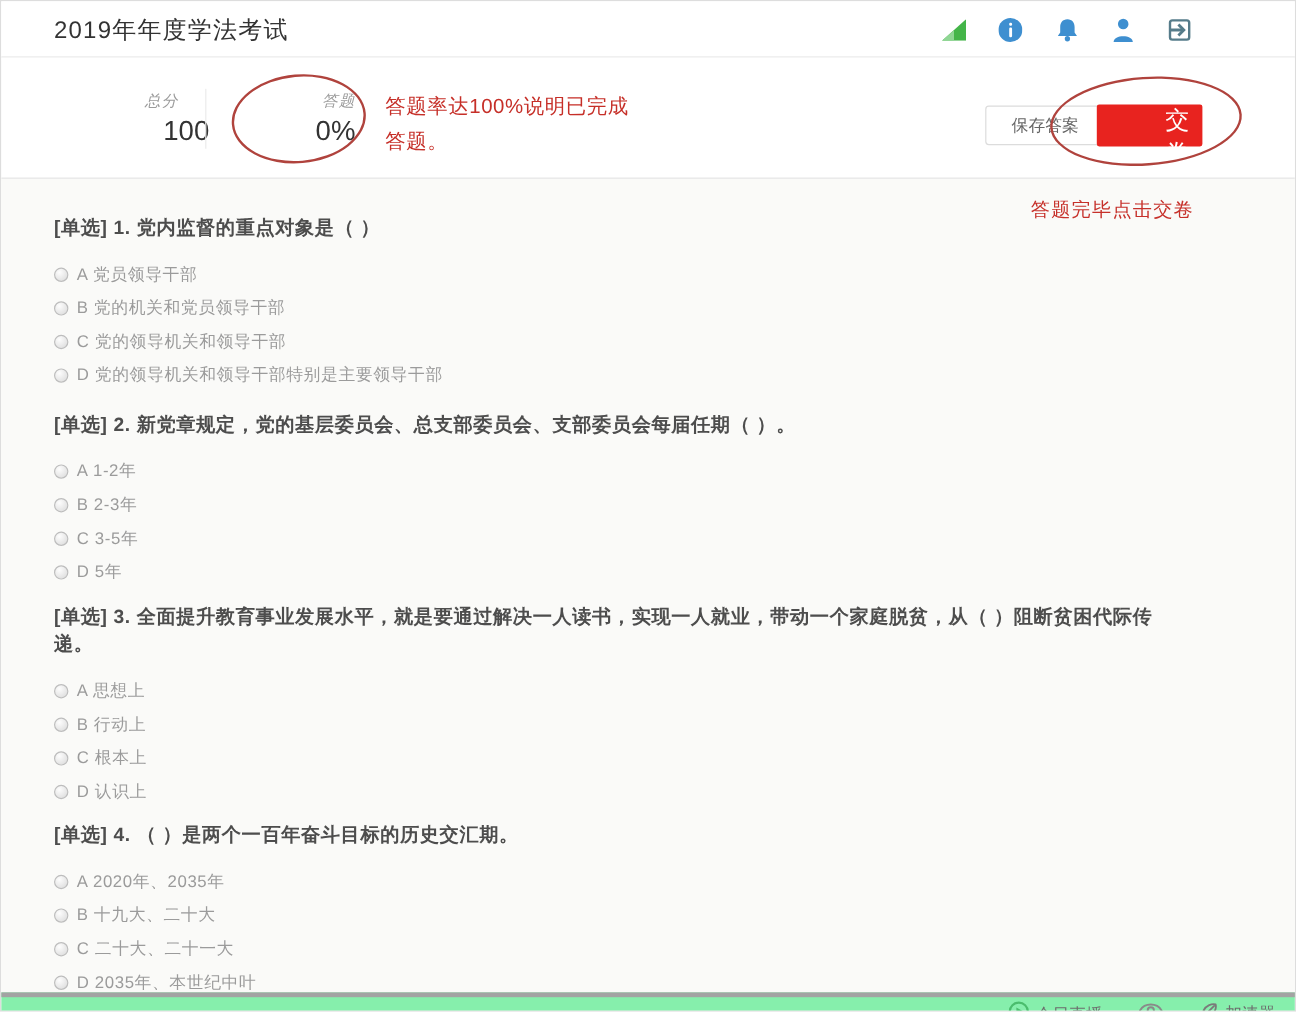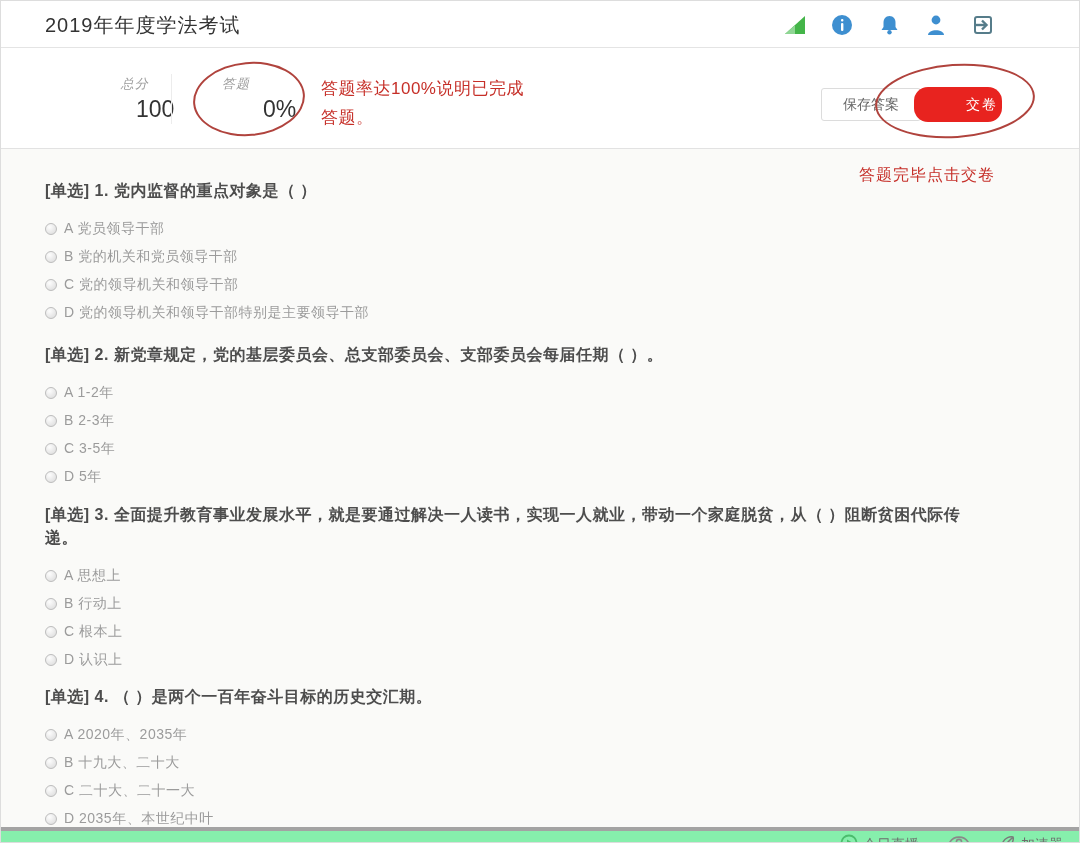--- a/index.html
+++ b/index.html
@@ -29,21 +29,21 @@
   
   .scorebar {
     position:absolute; left:0; top:47px; width:1080px; height:101px;
     background:#fff; border-bottom:1px solid #e2e2e2;
     box-shadow:0 1px 3px rgba(0,0,0,.05);
   }
   .score-label { font-size:13px; color:#9b9b9b; letter-spacing:1px;font-style:italic; }
   .score-value { font-size:23px; color:#333; margin-top:3px;margin-left:41px; }
   .block-total { position:absolute; left:94px; top:27px; text-align:center; }
   .vdivider { position:absolute; left:170px; top:26px; width:1px; height:50px; background:#ececec; }
-  .block-answer { position:absolute; left:221px; top:27px; text-align:left; }
+  .block-answer { position:absolute; left:221px; top:27px; text-align:right; }
 
   .annot-ellipse {
     position:absolute; border:2px solid #b0433d; border-radius:50%;
     pointer-events:none;
   }
   .ellipse-answer { left:192px; top:14px; width:112px; height:74px; transform:rotate(-5deg); }
   .ellipse-submit { left:874px; top:16px; width:160px; height:74px; transform:rotate(-4deg); }
 
   .score-hint {
     position:absolute; left:320px; top:26px; width:205px;
@@ -51,22 +51,22 @@
   }
 
   .btn-save {
     position:absolute; left:820px; top:40px; width:100px; height:33px;
     background:#fff; border:1px solid #dcdcdc; border-radius:3px;
     font-size:14px; color:#666; cursor:pointer;
     font-family:inherit;
   }
   .btn-submit {
     position:absolute; left:913px; top:39px; width:88px; height:35px;
-    background:#e8231f; border:none; border-radius:14px;
-    font-size:14px; color:#ffffff; cursor:pointer; letter-spacing:2px;
+    background:#e8231f; border:none; border-radius:2px;
+    font-size:20px; color:#ffffff; cursor:pointer; letter-spacing:2px;
     font-family:inherit;
     padding-left:48px;
   }
 
   
   .content {
     position:absolute; left:0; top:148px; width:1080px; height:678px;
     background:#fafaf8;
   }
   .submit-tip {

